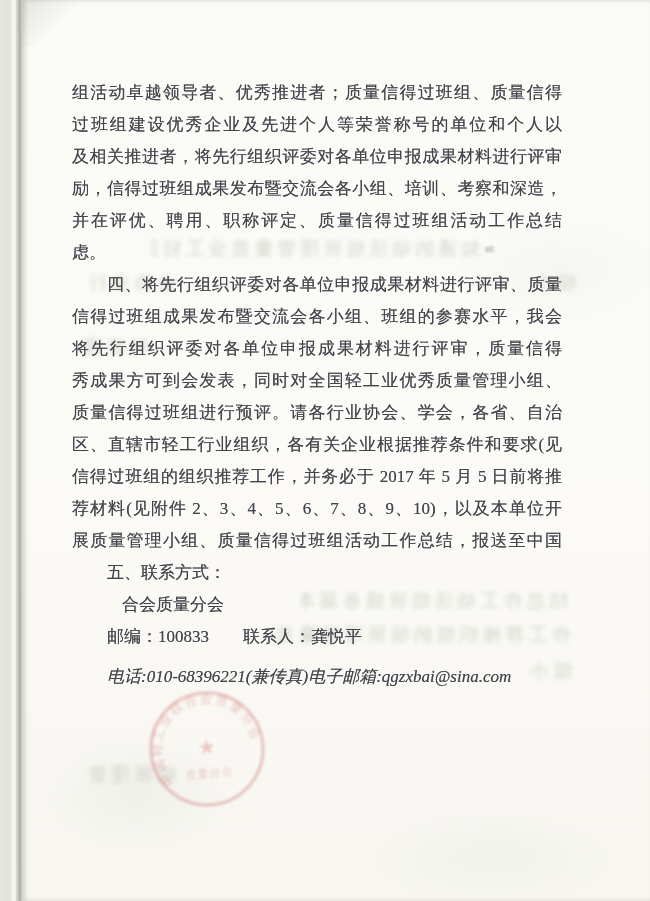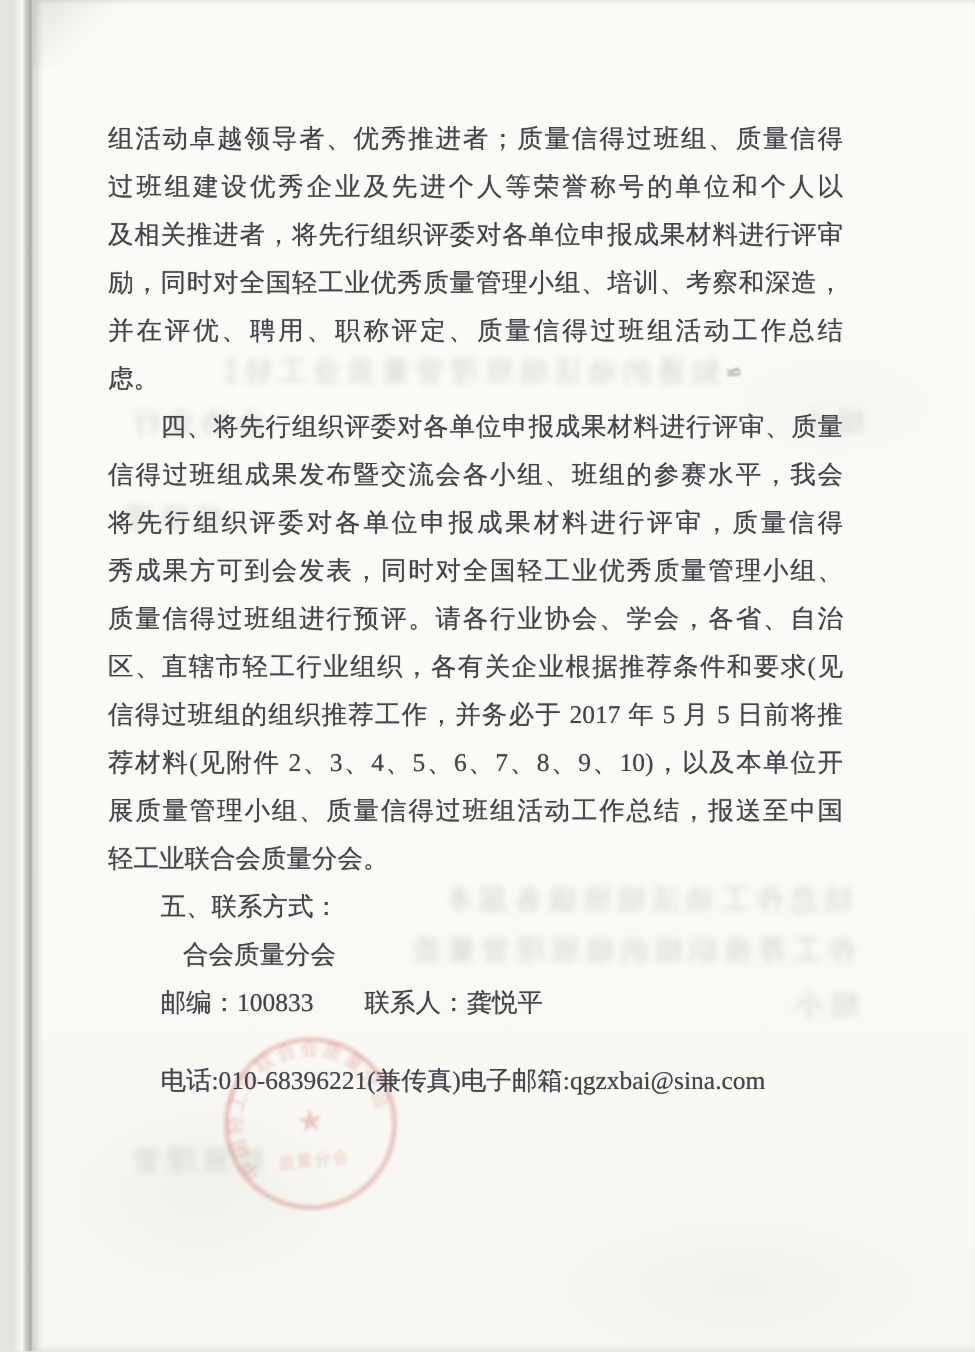--- a/index.html
+++ b/index.html
@@ -118,31 +118,30 @@
       </text>
       <text x="60" y="64" text-anchor="middle" font-size="18" fill="rgba(198,86,86,0.34)">★</text>
       <text x="60" y="88" text-anchor="middle" font-size="11" fill="rgba(198,86,86,0.34)" letter-spacing="1" font-family="Liberation Serif, DejaVu Serif, serif">质量分会</text>
     </svg>
   </div>
 
   <div class="textblock">
       <div class="line full">组活动卓越领导者、优秀推进者；质量信得过班组、质量信得</div>
       <div class="line full">过班组建设优秀企业及先进个人等荣誉称号的单位和个人以</div>
       <div class="line full">及相关推进者，将先行组织评委对各单位申报成果材料进行评审</div>
-      <div class="line full">励，同时对全国轻工业优秀质量管理小组、培训、考察和深造，</div>
+      <div class="line full">励，信得过班组成果发布暨交流会各小组、培训、考察和深造，</div>
       <div class="line full">并在评优、聘用、职称评定、质量信得过班组活动工作总结</div>
       <div class="line end">虑。</div>
       <div class="line full indent">四、将先行组织评委对各单位申报成果材料进行评审、质量</div>
       <div class="line full">信得过班组成果发布暨交流会各小组、班组的参赛水平，我会</div>
       <div class="line full">将先行组织评委对各单位申报成果材料进行评审，质量信得</div>
       <div class="line full">秀成果方可到会发表，同时对全国轻工业优秀质量管理小组、</div>
       <div class="line full">质量信得过班组进行预评。请各行业协会、学会，各省、自治</div>
       <div class="line full">区、直辖市轻工行业组织，各有关企业根据推荐条件和要求(见</div>
       <div class="line full">信得过班组的组织推荐工作，并务必于 2017 年 5 月 5 日前将推</div>
       <div class="line full">荐材料(见附件 2、3、4、5、6、7、8、9、10)，以及本单位开</div>
       <div class="line full">展质量管理小组、质量信得过班组活动工作总结，报送至中国</div>
-      <div class="line end">轻工业联合会质量分会。</div>
       <div class="line end indent">五、联系方式：</div>
       <div class="line end hang">合会质量分会</div>
       <div class="line end indent">邮编：100833　　联系人：龚悦平</div>
-      <div class="line end indent" style="margin-top: 20px;">电话:010-68396221(兼传真)电子邮箱:qgzxbai@sina.com</div>
+      <div class="line end indent" style="margin-top: 8px; font-style: italic;">电话:010-68396221(兼传真)电子邮箱:qgzxbai@sina.com</div>
     </div>
 </div>
 
 </body></html>

